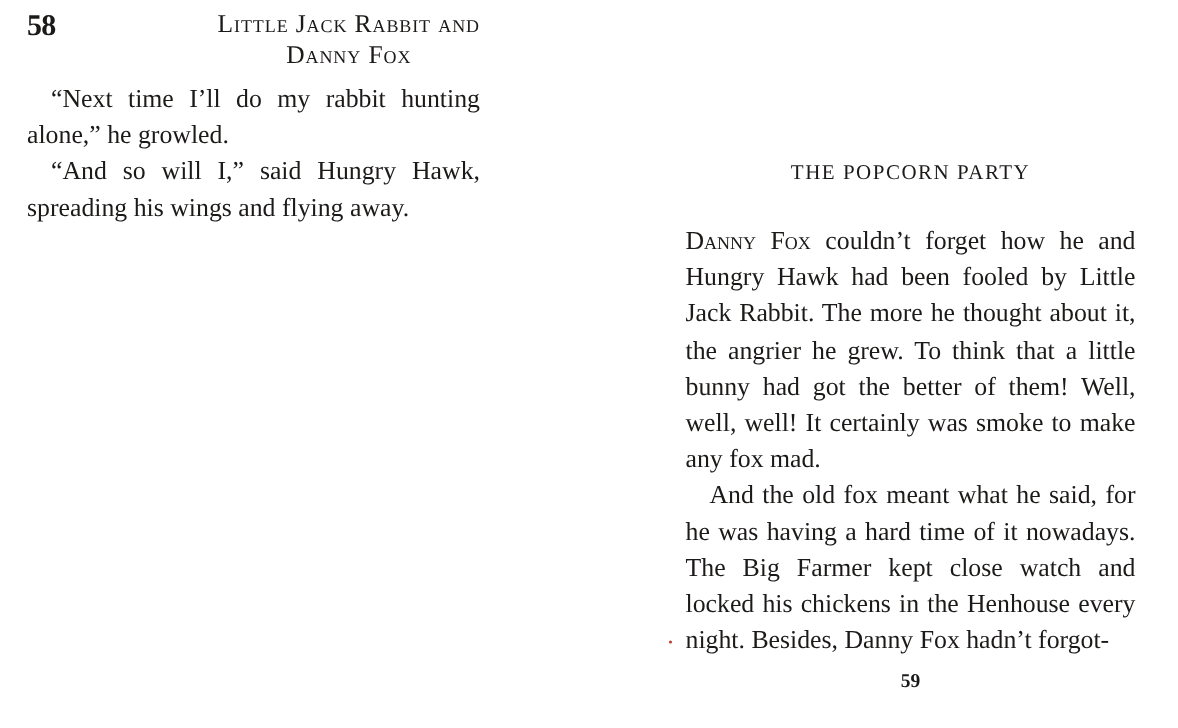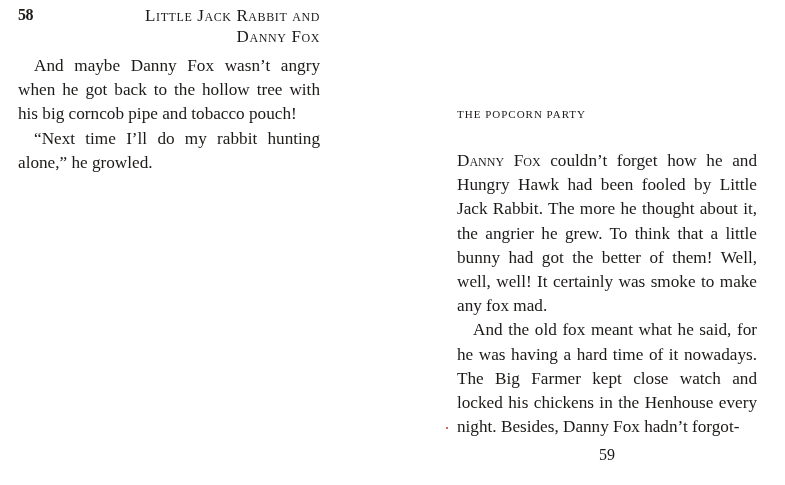--- a/index.html
+++ b/index.html
@@ -10,64 +10,64 @@
       overflow: hidden;
       font-family: "Liberation Serif", "DejaVu Serif", serif;
       color: #1c1a18;
     }
     .page { position: absolute; top: 0; }
     .left-page { left: 18px; width: 302px; }
     .right-page { left: 457px; width: 300px; }
 
     .page-number-left {
       position: absolute; left: 0; top: 6px;
-      font-size: 16px; font-weight: bold; letter-spacing: -0.5px;
+      font-size: 20px; font-weight: bold; letter-spacing: -0.5px;
     }
     .running-head {
       position: absolute; right: 0; top: 5px;
-      text-align: right;
+      text-align: center;
       font-size: 17px; line-height: 21px;
       font-variant: small-caps; letter-spacing: 0.6px;
     }
     .body-text {
       position: absolute; left: 0; width: 100%;
       font-size: 17.2px; line-height: 24.2px;
       text-align: justify;
     }
     .left-page .body-text { top: 54px; }
     .right-page .body-text { top: 149px; }
     .body-text p { margin: 0; text-indent: 16px; }
     .body-text p.no-indent { text-indent: 0; }
     .sc { font-variant: small-caps; }
 
     .chapter-title {
       position: absolute; left: 0; width: 100%; top: 108px;
-      font-size: 11px; letter-spacing: 1px;
+      text-align: center; font-size: 14px; letter-spacing: 1px;
     }
     .page-number-right {
       position: absolute; left: 0; width: 100%; top: 446px;
-      text-align: center; font-size: 16px; font-weight: normal;
+      text-align: center; font-size: 13px; font-weight: bold;
     }
     .speck {
       position: absolute; left: 446px; top: 427px;
       width: 2px; height: 2px; background: #c0392b; border-radius: 50%;
     }
   </style>
 </head>
 <body>
 
 <div class="page left-page">
   <div class="page-number-left">58</div>
   <div class="running-head">
     <div>Little Jack Rabbit and</div>
     <div>Danny Fox</div>
   </div>
   <div class="body-text">
-    <p>And maybe Danny Fox wasn’t angry when he got back to the hollow tree with his big corncob pipe and tobacco pouch!</p>
     <p>“Next time I’ll do my rabbit hunting alone,” he growled.</p>
+    <p>“And so will I,” said Hungry Hawk, spreading his wings and flying away.</p>
   </div>
 </div>
 
 <div class="page right-page">
   <div class="chapter-title">THE POPCORN PARTY</div>
   <div class="body-text">
     <p class="no-indent"><span class="sc">Danny Fox</span><span> couldn’t forget how he and Hungry Hawk had been fooled by Little Jack Rabbit.  The more he thought about it, the angrier he grew.  To think that a little bunny had got the better of them! Well, well, well!  It certainly was smoke to make any fox mad.</span></p>
     <p>And the old fox meant what he said, for he was having a hard time of it nowadays. The Big Farmer kept close watch and locked his chickens in the Henhouse every night.  Besides, Danny Fox hadn’t forgot-</p>
   </div>
   <div class="page-number-right">59</div>

